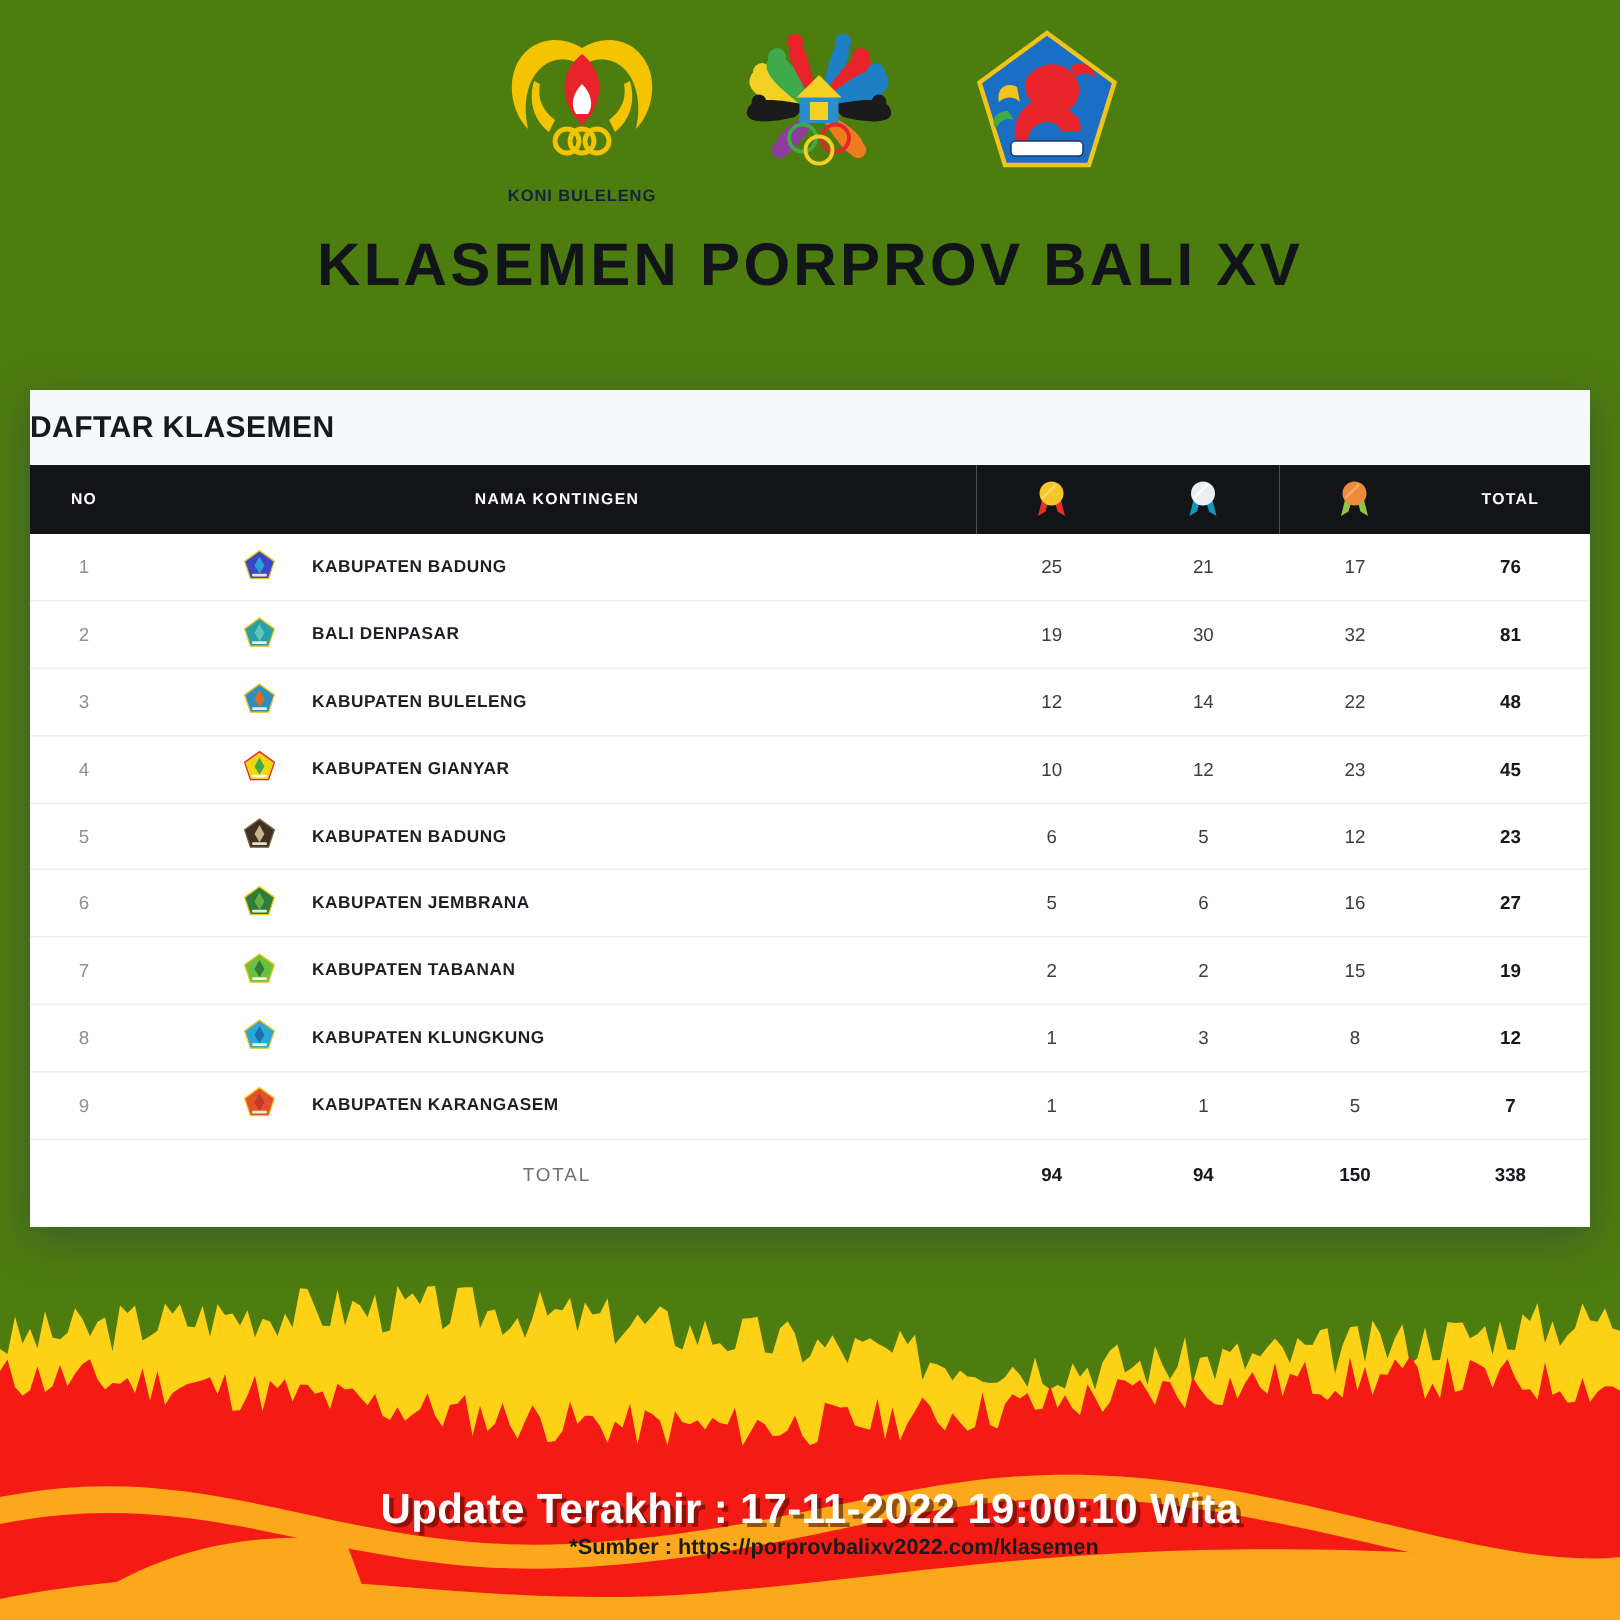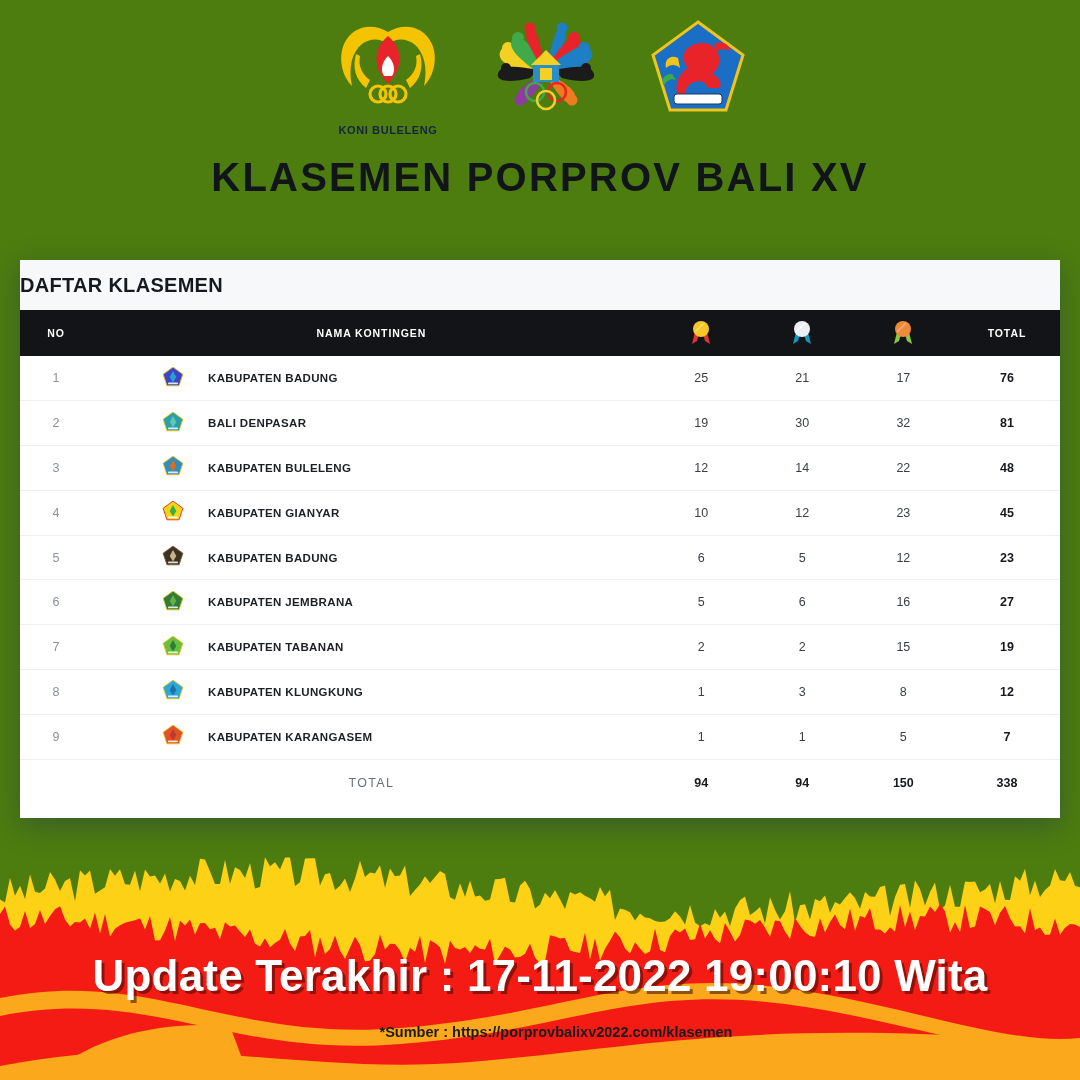--- a/index.html
+++ b/index.html
@@ -102,23 +102,23 @@
   .medal { display:inline-block; width: 22px; height: 26px; vertical-align: middle; }
 
   
   #footer-art {
     position: absolute; left: 0; bottom: 0;
     width: 1080px; height: 250px;
   }
   #footer-art svg { display: block; width: 1080px; height: 250px; }
 
   #update-line {
-    position: absolute; left: 0; bottom: 79px; width: 1080px;
+    position: absolute; left: 0; bottom: 58px; width: 1080px;
     text-align: center;
-    font-size: 44px; font-weight: 800;
+    font-size: 28px; font-weight: 800;
     color: #ffffff; letter-spacing: .2px;
     text-shadow: 3px 3px 0 rgba(60,10,0,.55);
   }
   #source-line {
     position: absolute; left: 0; bottom: 40px; width: 1080px;
     text-align: center;
     font-size: 14.5px; font-weight: 700;
     color: #1b1b1b;
     padding-left: 32px;
   }

